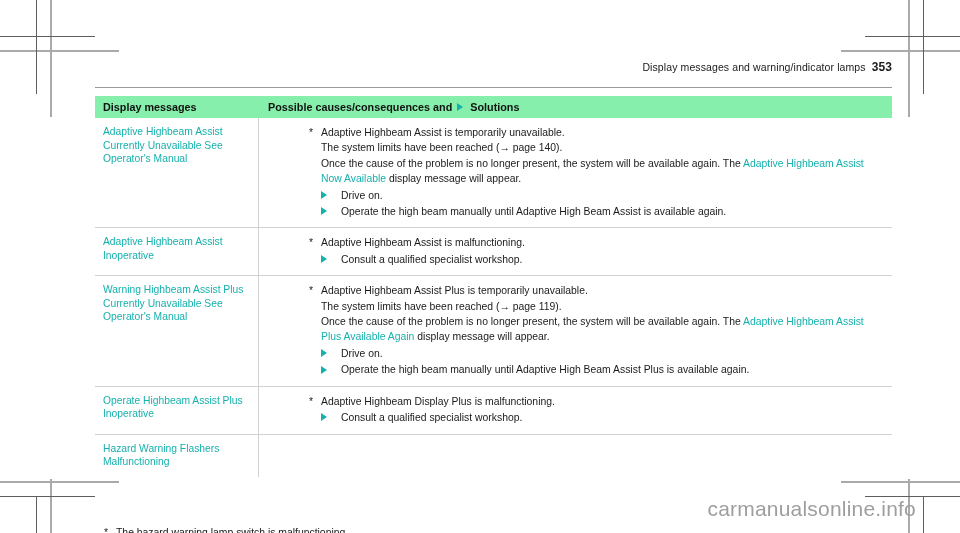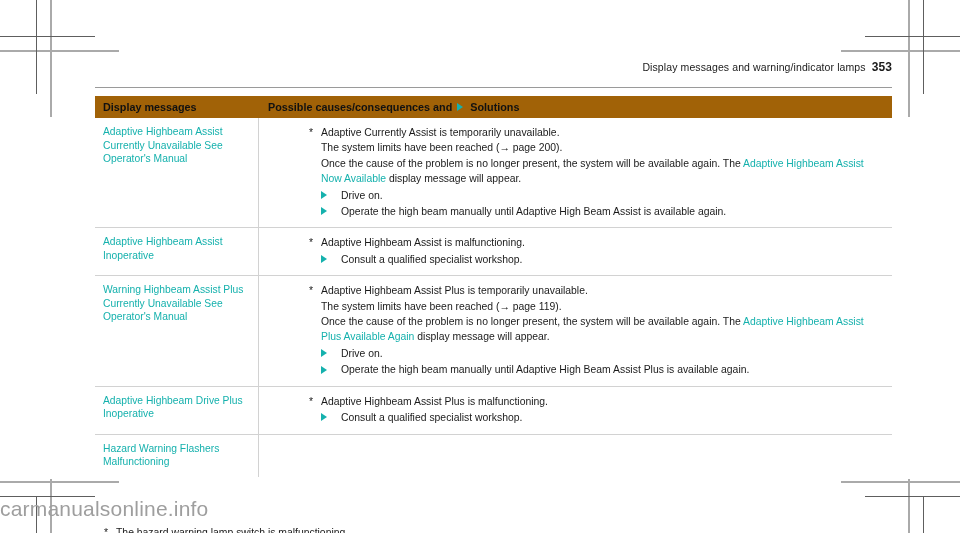--- a/index.html
+++ b/index.html
@@ -54,21 +54,21 @@
 
   
   .table {
     position: absolute;
     left: 95px;
     top: 96px;
     width: 797px;
     border-collapse: collapse;
   }
   .table-head {
-    background: #a16207;
+    background: #86efac;
     display: flex;
     height: 22px;
     align-items: center;
   }
   .th {
     font-weight: bold;
     font-size: 10.8px;
     color: #111111;
     white-space: nowrap;
   }
@@ -145,20 +145,21 @@
     padding-top: 0px;
   }
   .sol-text { flex: 1; }
 
   
   .watermark {
     position: absolute;
     left: 0;
     top: 497px;
     width: 916px;
+    text-align: right;
     font-size: 21px;
     color: #9e9e9e;
     letter-spacing: 0.2px;
     white-space: nowrap;
   }
 </style>
 </head>
 <body>
 
 <div class="cropmark">
@@ -201,23 +202,23 @@
       <span>Solutions</span>
     </div>
   </div>
 
   <div id="rows-container">
       <div class="row">
         <div class="cell-left">Adaptive Highbeam Assist Currently Unavailable See Operator's Manual</div>
         <div class="cell-right">
           <div class="cause">
             <div class="cause-star">*</div>
-            <div class="cause-text">Adaptive Currently Assist is temporarily unavailable.</div>
-          </div>
-          <div class="para"><span>The system limits have been reached (→ page 200).</span></div>
+            <div class="cause-text">Adaptive Highbeam Assist is temporarily unavailable.</div>
+          </div>
+          <div class="para"><span>The system limits have been reached (→ page 140).</span></div>
           <div class="para"><span>Once the cause of the problem is no longer present, the system will be available again. The </span><span class="tealspan">Adaptive Highbeam Assist Now Available</span><span> display message will appear.</span></div>
           <div class="solution">
             <div class="sol-marker"><span class="tri"></span></div>
             <div class="sol-text">Drive on.</div>
           </div>
           <div class="solution">
             <div class="sol-marker"><span class="tri"></span></div>
             <div class="sol-text">Operate the high beam manually until Adaptive High Beam Assist is available again.</div>
           </div>
         </div>
@@ -248,25 +249,25 @@
             <div class="sol-marker"><span class="tri"></span></div>
             <div class="sol-text">Drive on.</div>
           </div>
           <div class="solution">
             <div class="sol-marker"><span class="tri"></span></div>
             <div class="sol-text">Operate the high beam manually until Adaptive High Beam Assist Plus is available again.</div>
           </div>
         </div>
       </div>
       <div class="row">
-        <div class="cell-left">Adaptive Highbeam Drive Plus Inoperative</div>
-        <div class="cell-right">
-          <div class="cause">
-            <div class="cause-star">*</div>
-            <div class="cause-text">Adaptive Highbeam Assist Plus is malfunctioning.</div>
+        <div class="cell-left">Operate Highbeam Assist Plus Inoperative</div>
+        <div class="cell-right">
+          <div class="cause">
+            <div class="cause-star">*</div>
+            <div class="cause-text">Adaptive Highbeam Display Plus is malfunctioning.</div>
           </div>
           <div class="solution">
             <div class="sol-marker"><span class="tri"></span></div>
             <div class="sol-text">Consult a qualified specialist workshop.</div>
           </div>
         </div>
       </div>
       <div class="row">
         <div class="cell-left">Hazard Warning Flashers Malfunctioning</div>
         <div class="cell-right">

